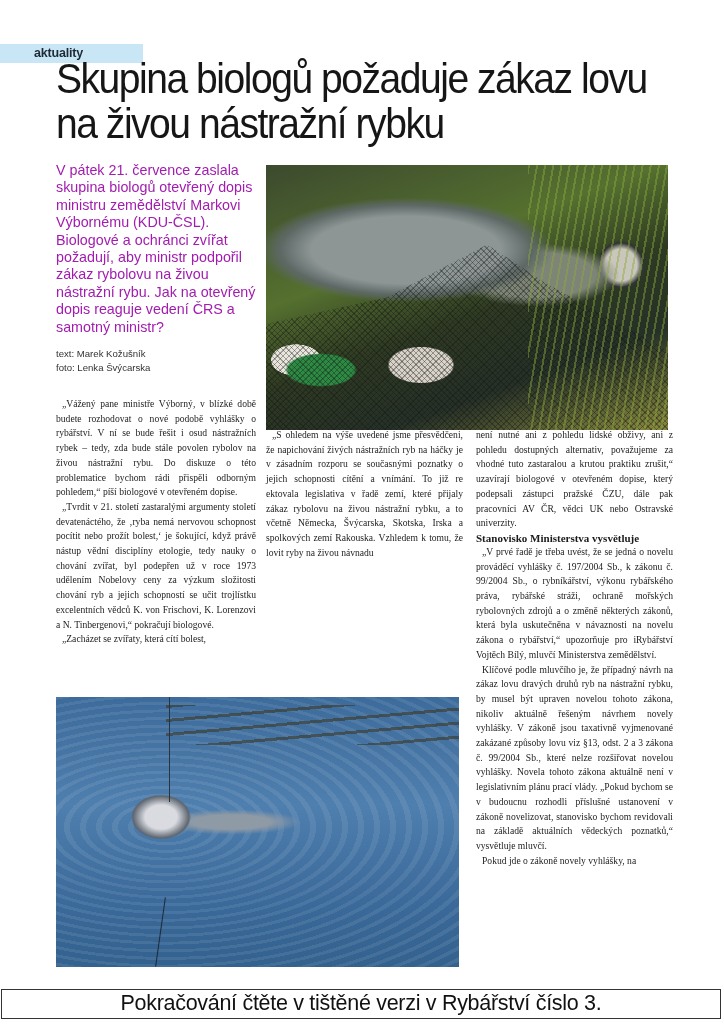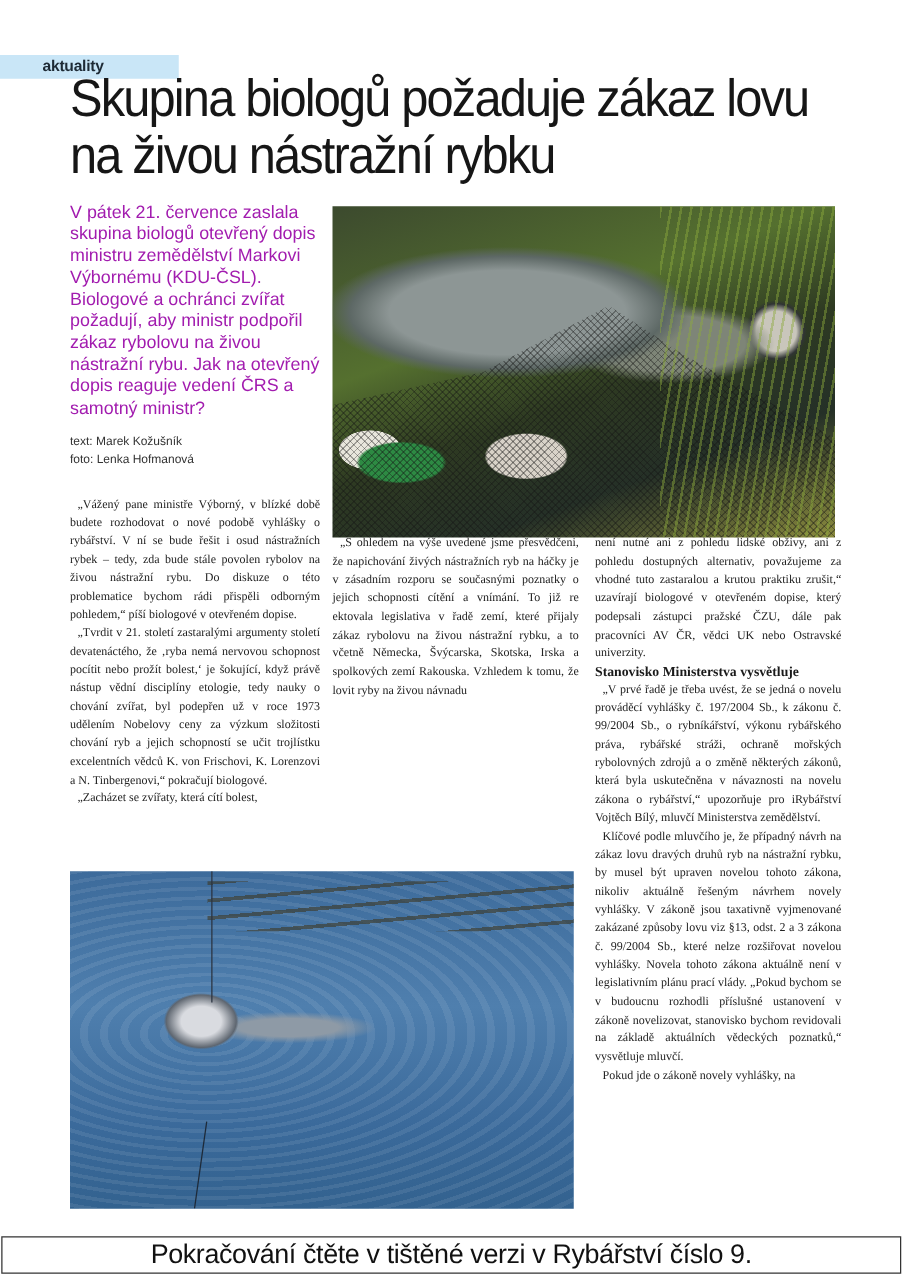--- a/index.html
+++ b/index.html
@@ -64,21 +64,21 @@
 <div class="tag">
   <span>aktuality</span>
 </div>
 
 <h1 class="headline">Skupina biologů požaduje zákaz lovu na živou nástražní rybku</h1>
 
 <div class="lead">V pátek 21. července zaslala skupina biologů otevřený dopis ministru zemědělství Markovi Výbornému (KDU-ČSL). Biologové a ochránci zvířat požadují, aby ministr podpořil zákaz rybolovu na živou nástražní rybu. Jak na otevřený dopis reaguje vedení ČRS a samotný ministr?</div>
 
 <div class="credits">
   <div>text: Marek Kožušník</div>
-  <div>foto: Lenka Hofmanová</div>
+  <div>foto: Lenka Švýcarska</div>
 </div>
 
 <div class="photo photo-top" aria-label="pike-with-bait-fish-and-float-on-landing-net">
   <div class="net"></div>
   <div class="grass"></div>
 </div>
 
 <div class="col col1">
   <p>„Vážený pane ministře Výborný, v blízké době budete rozhodovat o nové podobě vyhlášky o rybářství. V ní se bude řešit i osud nástražních rybek – tedy, zda bude stále povolen rybolov na živou nástražní rybu. Do diskuze o této problematice bychom rádi přispěli odborným pohledem,“ píší biologové v otevřeném dopise.</p>
   <p>„Tvrdit v 21. století zastaralými argumenty století devatenáctého, že ‚ryba nemá nervovou schopnost pocítit nebo prožít bolest,‘ je šokující, když právě nástup vědní disciplíny etologie, tedy nauky o chování zvířat, byl podepřen už v roce 1973 udělením Nobelovy ceny za výzkum složitosti chování ryb a jejich schopností se učit trojlístku excelentních vědců K. von Frischovi, K. Lorenzovi a N. Tinbergenovi,“ pokračují biologové.</p>
@@ -96,13 +96,13 @@
   <p>Klíčové podle mluvčího je, že případný návrh na zákaz lovu dravých druhů ryb na nástražní rybku, by musel být upraven novelou tohoto zákona, nikoliv aktuálně řešeným návrhem novely vyhlášky. V zákoně jsou taxativně vyjmenované zakázané způsoby lovu viz §13, odst. 2 a 3 zákona č. 99/2004 Sb., které nelze rozšiřovat novelou vyhlášky. Novela tohoto zákona aktuálně není v legislativním plánu prací vlády. „Pokud bychom se v budoucnu rozhodli příslušné ustanovení v zákoně novelizovat, stanovisko bychom revidovali na základě aktuálních vědeckých poznatků,“ vysvětluje mluvčí.</p>
   <p>Pokud jde o zákoně novely vyhlášky, na</p>
 </div>
 
 <div class="photo photo-bottom" aria-label="pike-striking-bait-fish-on-water-surface">
   <div class="reflect"></div>
   <div class="line"></div>
   <div class="line2"></div>
 </div>
 
-<div class="footer">Pokračování čtěte v tištěné verzi v Rybářství číslo 9.</div>
+<div class="footer">Pokračování čtěte v tištěné verzi v Rybářství číslo 3.</div>
 
 </body></html>

